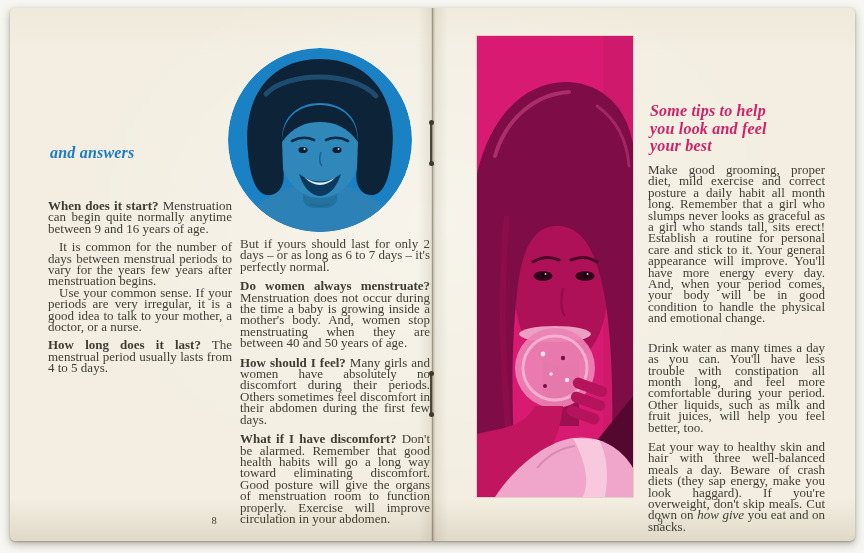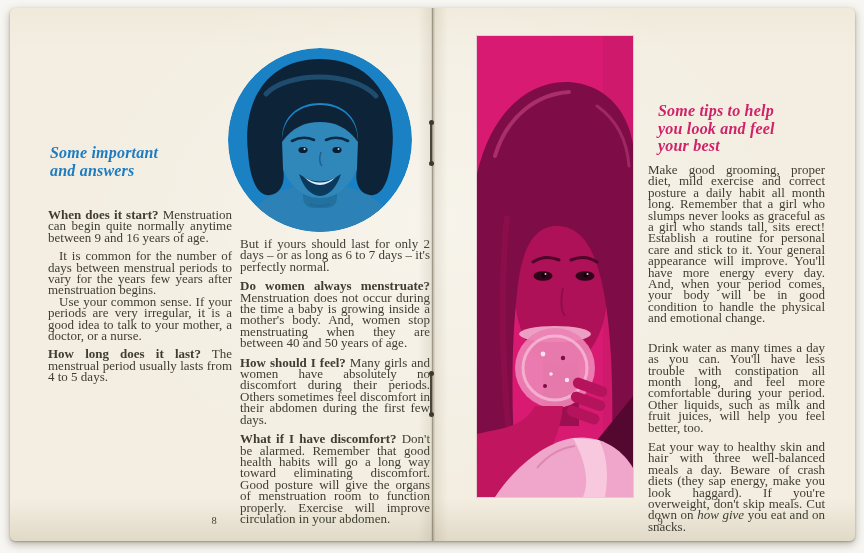--- a/index.html
+++ b/index.html
@@ -90,25 +90,24 @@
           <circle cx="110.5" cy="101" r="1" fill="#bfe0f2"></circle>
           <path d="M93,104 Q90,114 94,118" stroke="#1d6394" stroke-width="1.6" fill="none"></path>
           <path d="M71,126 Q92,141 113,126 Q106,147 92,148 Q78,147 71,126 Z" fill="#0b3a5c"></path>
           <path d="M76,129 Q92,140 108,129 Q100,137 92,137 Q84,137 76,129 Z" fill="#d9eefb"></path>
           <path d="M82,156 Q92,160 102,156" stroke="#1d6394" stroke-width="1.5" fill="none" opacity=".6"></path>
         </g>
       </svg>
     </div>
 
     <div class="heading blue" style="left: 40px; top: 136px; width: 175px; position: absolute;">
-      <span>Some important</span>
       <span>and answers</span>
     </div>
 
-    <div class="col" style="left: 38px; top: 192px; width: 184px; position: absolute; margin-top: 9px;">
+    <div class="col" style="left: 38px; top: 192px; width: 184px; position: absolute;">
       <p class="para"><span class="qlead">When does it start?</span> <span>Menstruation can begin quite normally anytime between 9 and 16 years of age.</span></p>
       <p class="para cont"><span>It is common for the number of days between menstrual periods to vary for the years few years after menstruation begins.</span></p>
       <p class="para cont"><span>Use your common sense. If your periods are very irregular, it is a good idea to talk to your mother, a doctor, or a nurse.</span></p>
       <p class="para" style="margin-top:7px"><span class="qlead">How long does it last?</span> <span>The menstrual period usually lasts from 4 to 5 days.</span></p>
     </div>
 
     <div class="col" style="left: 230px; top: 230px; width: 190px; position: absolute;">
       <p class="para"><span>But if yours should last for only 2 days – or as long as 6 to 7 days – it's perfectly normal.</span></p>
       <p class="para" style="margin-top:8px"><span class="qlead">Do women always menstruate?</span> <span>Menstruation does not occur during the time a baby is growing inside a mother's body. And, women stop menstruating when they are between 40 and 50 years of age.</span></p>
       <p class="para" style="margin-top:8px"><span class="qlead">How should I feel?</span> <span>Many girls and women have absolutely no discomfort during their periods. Others sometimes feel discomfort in their abdomen during the first few days.</span></p>
@@ -153,21 +152,21 @@
           <rect x="96" y="354" width="36" height="11" rx="5.5" transform="rotate(20 96 354)"></rect>
           <rect x="92" y="368" width="34" height="11" rx="5.5" transform="rotate(20 92 368)"></rect>
         </g>
         <path d="M0,461 L0,398 C24,392 46,392 58,370 L86,370 C82,410 60,440 38,461 Z" fill="#c2155f"></path>
         <path d="M18,461 C40,428 70,406 96,402 C124,398 146,414 156,432 L156,461 Z" fill="#f0a6ca"></path>
         <path d="M96,402 C110,428 112,448 106,461 L128,461 C132,440 130,418 122,404 Z" fill="#f7c8de"></path>
         <path d="M60,432 C70,420 84,412 98,410" stroke="#d67aab" stroke-width="2" fill="none" opacity=".7"></path>
       </svg>
     </div>
 
-    <div class="heading pink" style="left: 640px; top: 94px; width: 185px; position: absolute; margin-left: 8px;">
+    <div class="heading pink" style="left: 640px; top: 94px; width: 185px; position: absolute;">
       <span>Some tips to help</span>
       <span>you look and feel</span>
       <span>your best</span>
     </div>
 
     <div class="col" style="left: 638px; top: 156px; width: 177px; position: absolute;">
       <p class="para"><span>Make good grooming, proper diet, mild exercise and correct posture a daily habit all month long. Remember that a girl who slumps never looks as graceful as a girl who stands tall, sits erect! Establish a routine for personal care and stick to it. Your general appearance will improve. You'll have more energy every day. And, when your period comes, your body will be in good condition to handle the physical and emotional change.</span></p>
       <p class="para gap-big"><span>Drink water as many times a day as you can. You'll have less trouble with constipation all month long, and feel more comfortable during your period. Other liquids, such as milk and fruit juices, will help you feel better, too.</span></p>
       <p class="para" style="margin-top:8px"><span>Eat your way to healthy skin and hair with three well-balanced meals a day. Beware of crash diets (they sap energy, make you look haggard). If you're overweight, don't skip meals. Cut down on </span><i>how give</i><span> you eat and on snacks.</span></p>
     </div>

